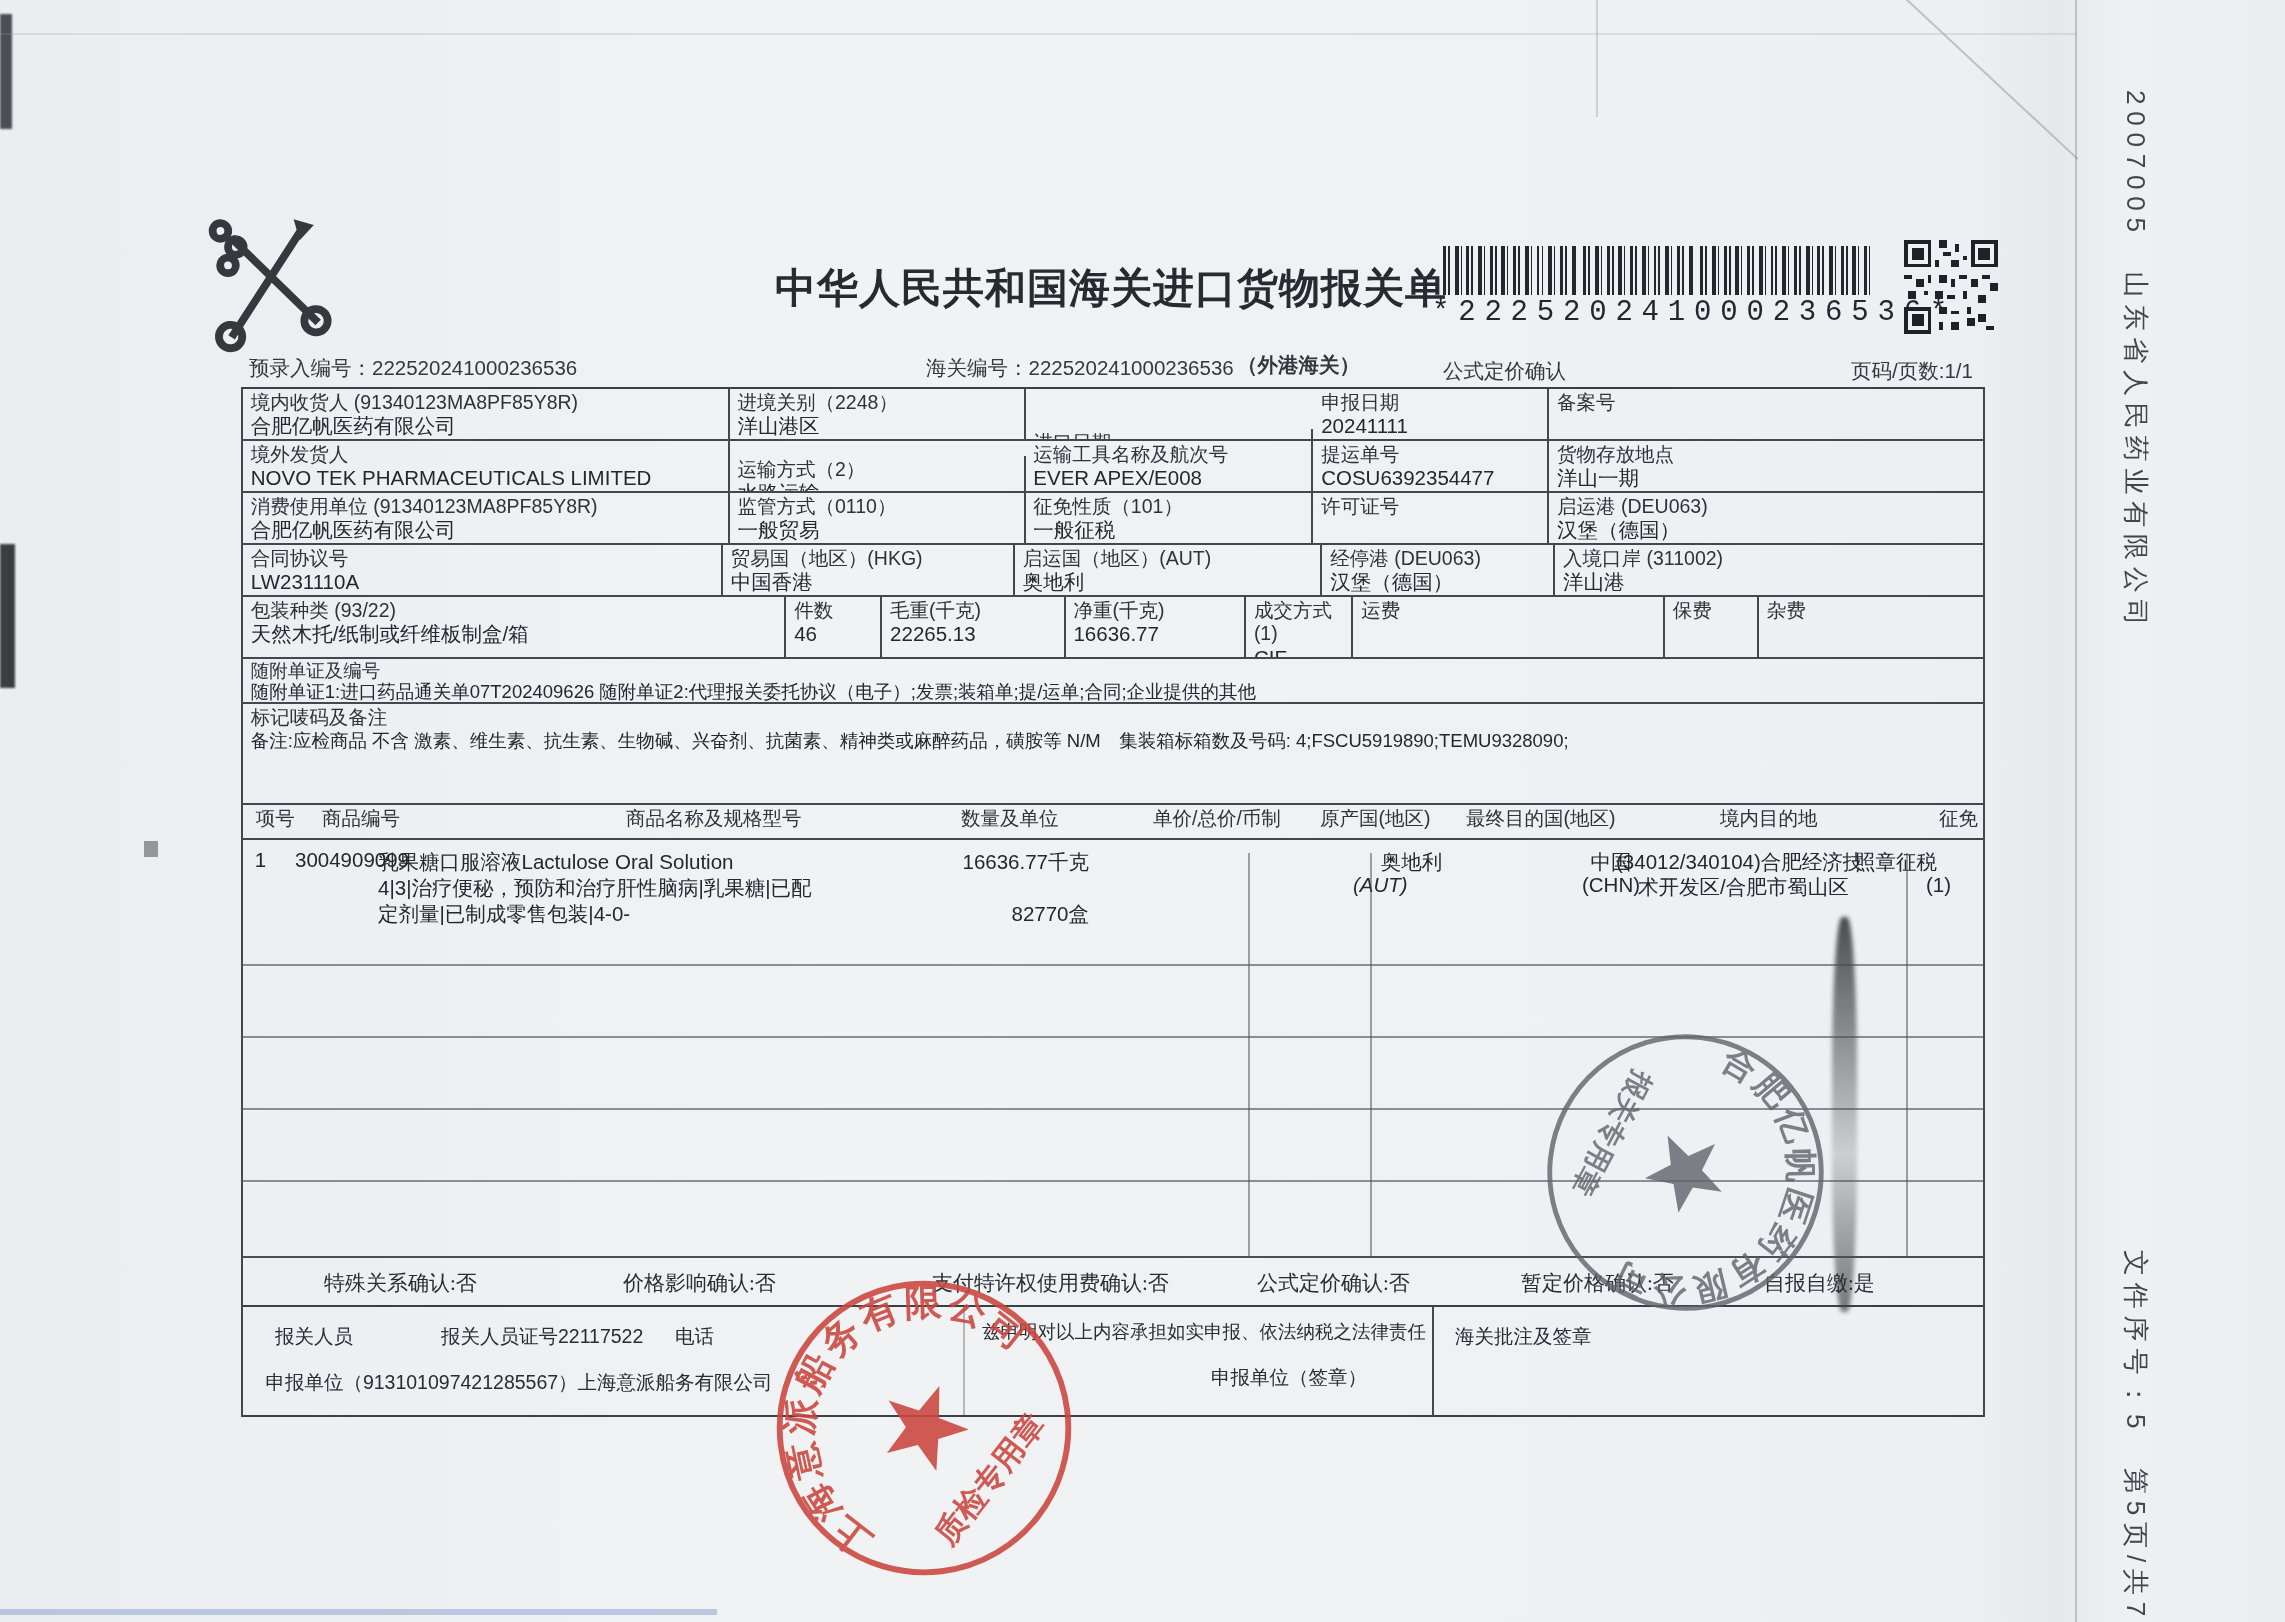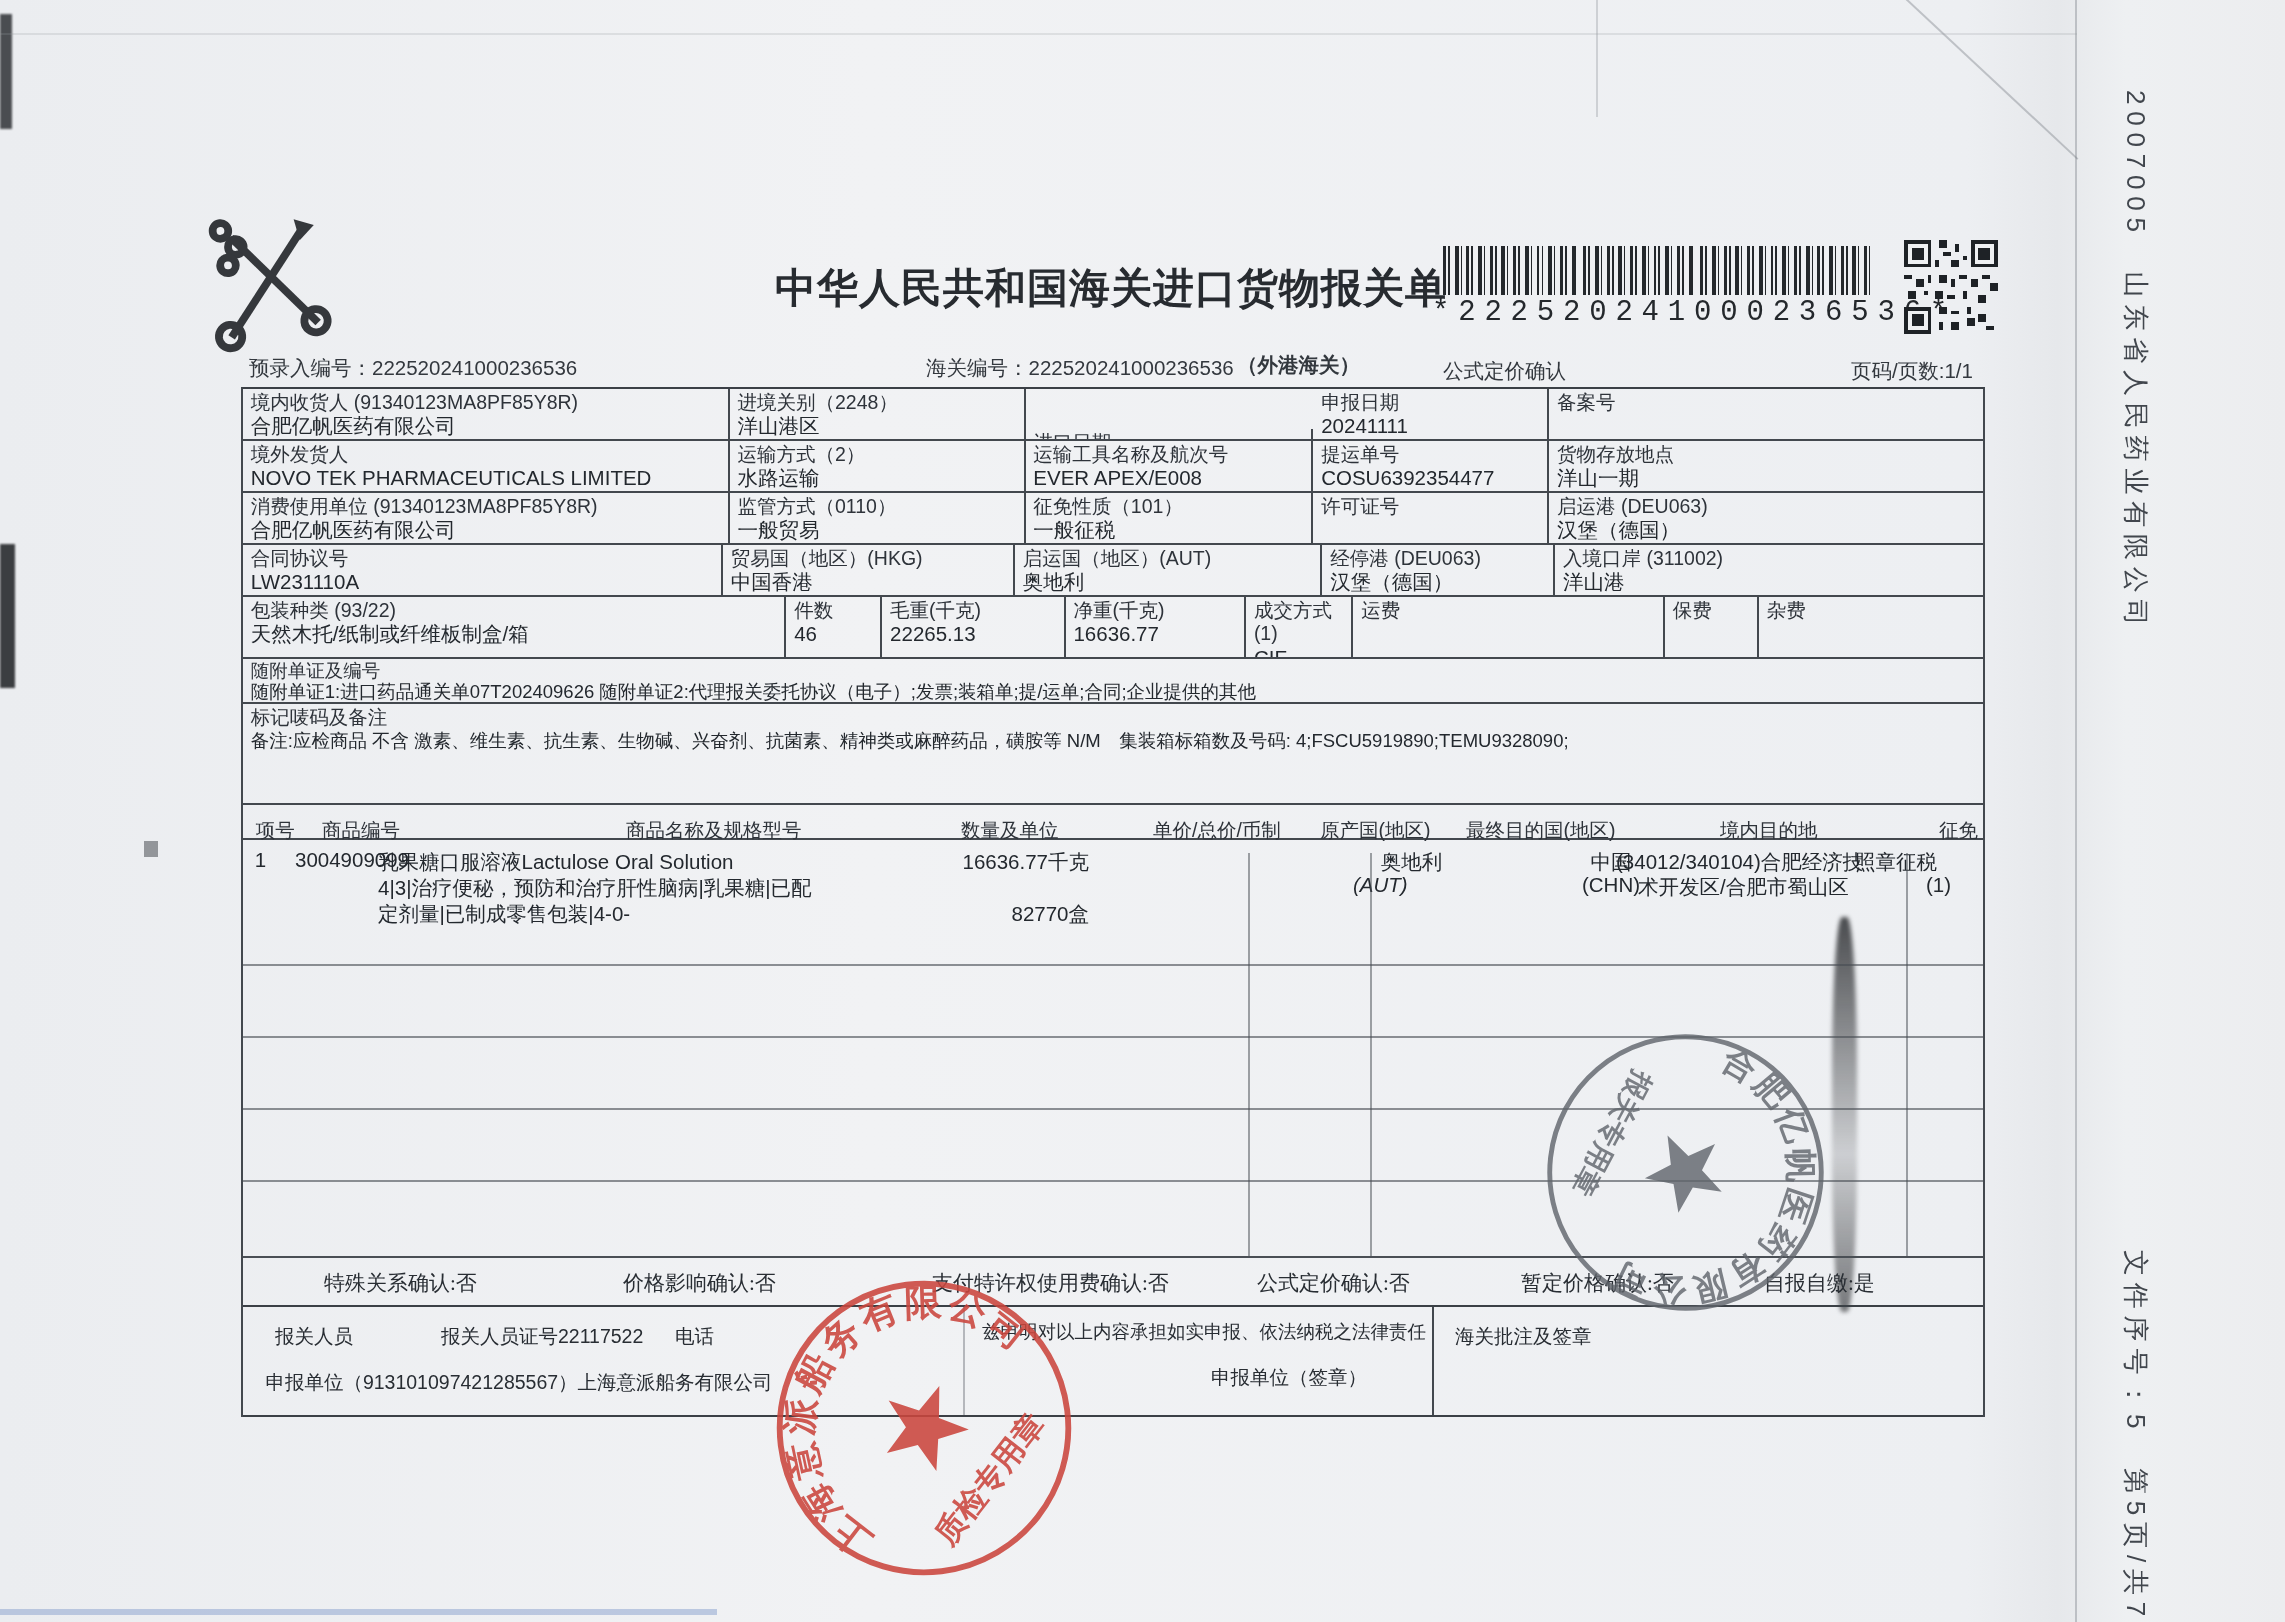--- a/index.html
+++ b/index.html
@@ -13,21 +13,21 @@
   .form{position:absolute;left:241px;top:387px;width:1740px;
     border-top:2.9px solid #3b4046;border-left:2px solid #43484e;border-right:2px solid #43484e;box-sizing:content-box;}
   .irow{display:flex;border-bottom:2px solid #43484e;box-sizing:border-box;overflow:hidden;}
   .icell{box-sizing:border-box;border-right:2px solid #43484e;padding:2px 7.8px 0;overflow:hidden;}
   .icell.last{border-right:none;}
   .cl{display:block;font-size:19.5px;line-height:23.4px;color:#2e333a;}
   .cv{display:block;font-size:20.5px;line-height:24.4px;color:#23282e;}
   .small .cl{font-size:18.5px;line-height:20.5px;}
   .small .cv{font-size:18.5px;line-height:20.5px;}
   .ghead{position:relative;height:33px;border-bottom:2px solid #43484e;}
-  .ghead .t{font-size:19.5px;top:12px;color:#2e333a;}
+  .ghead .t{font-size:19.5px;top:0;color:#2e333a;}
   .gbody{position:relative;height:416px;border-bottom:2px solid #4a4f55;}
   .gbody .t{font-size:20.5px;color:#23282e;}
   .rule{position:absolute;left:0;right:0;height:1.5px;background:rgba(70,75,82,.6);}
   .vline{position:absolute;width:1.5px;background:rgba(70,75,82,.5);}
   .confirm{position:relative;height:47px;border-bottom:2.9px solid #3b4046;}
   .confirm .t{font-size:21px;color:#282d33;font-family:Liberation Serif, serif;}
   .footer{position:relative;height:108px;border-bottom:2.9px solid #3b4046;}
   .footer .t{font-size:19.5px;color:#282d33;}
   
   .bars{position:absolute;left:1443px;top:246px;width:427px;height:49px;
@@ -149,21 +149,21 @@
           <span class="cl">备案号</span>
           <span class="cv"></span>
         </div>
     </div>
 
     <div class="irow" style="height:52px;">
       <div class="icell" style="width:487px;">
           <span class="cl">境外发货人</span>
           <span class="cv">NOVO TEK PHARMACEUTICALS LIMITED</span>
         </div>
-      <div class="icell" style="width:296px;">
+      <div class="icell" style="width:296px;margin-top:15px;">
           <span class="cl">运输方式（2）</span>
           <span class="cv">水路运输</span>
         </div>
       <div class="icell" style="width:288px;">
           <span class="cl">运输工具名称及航次号</span>
           <span class="cv">EVER APEX/E008</span>
         </div>
       <div class="icell" style="width:236px;">
           <span class="cl">提运单号</span>
           <span class="cv">COSU6392354477</span>

